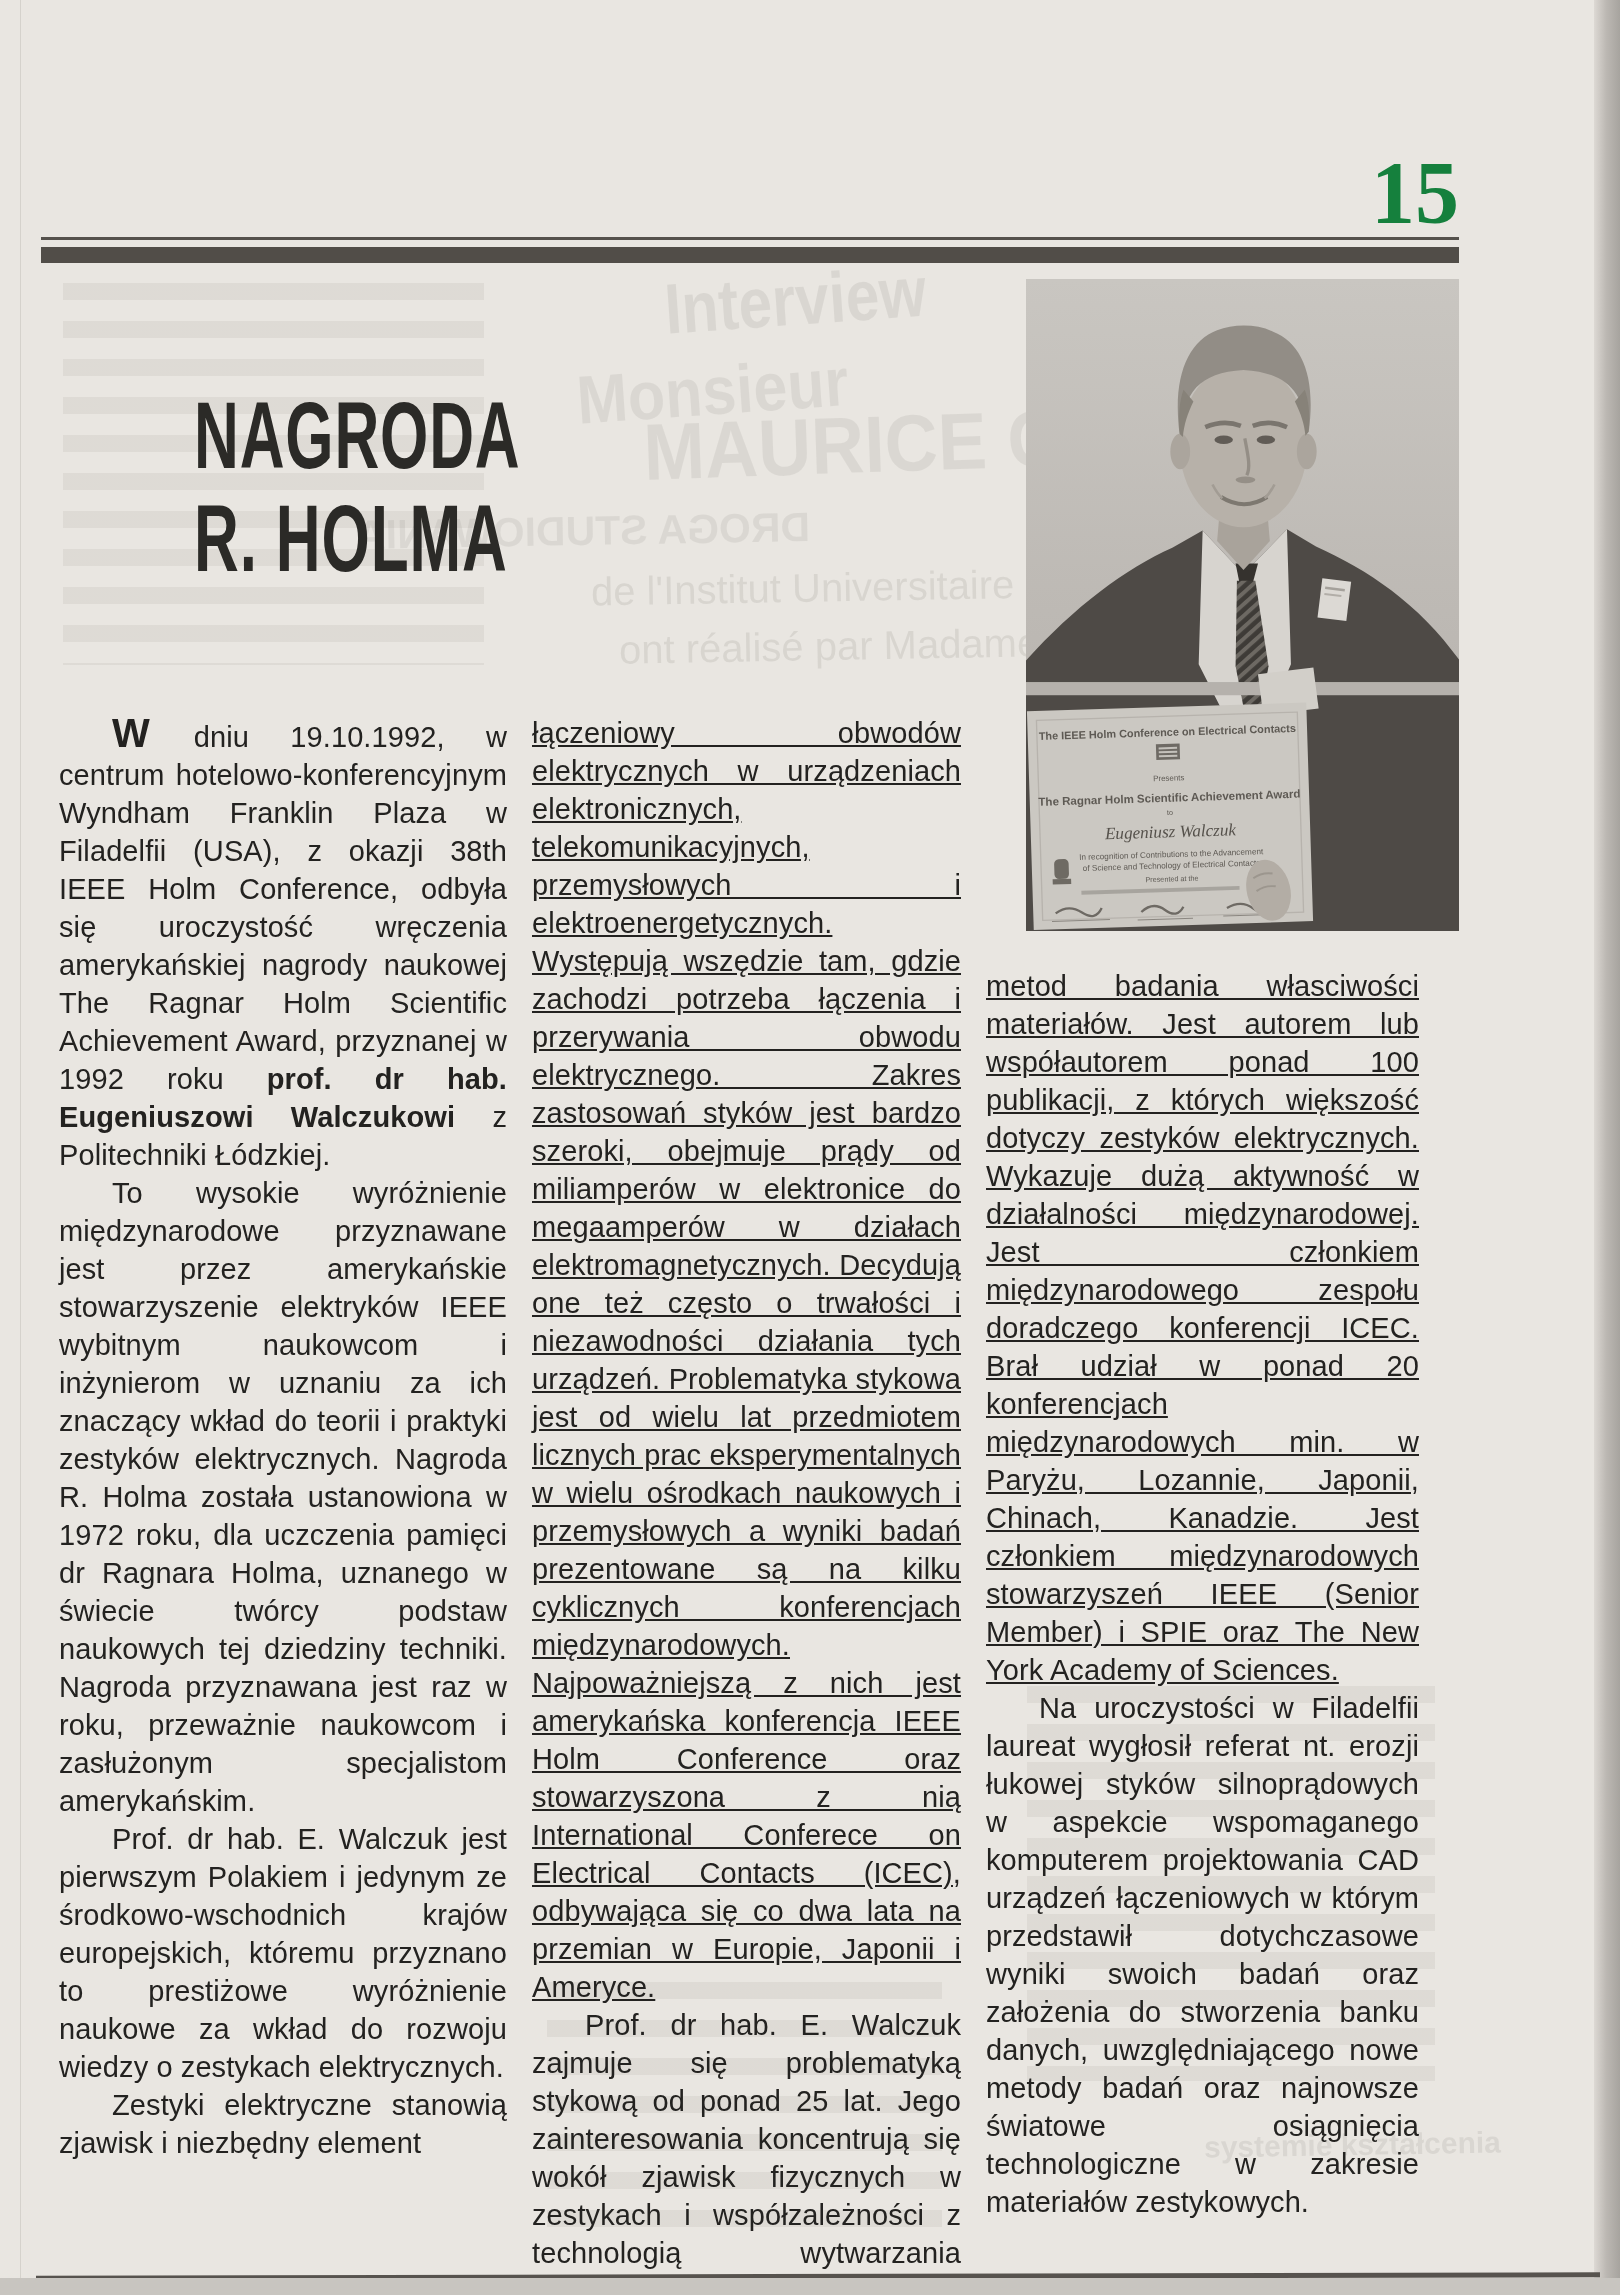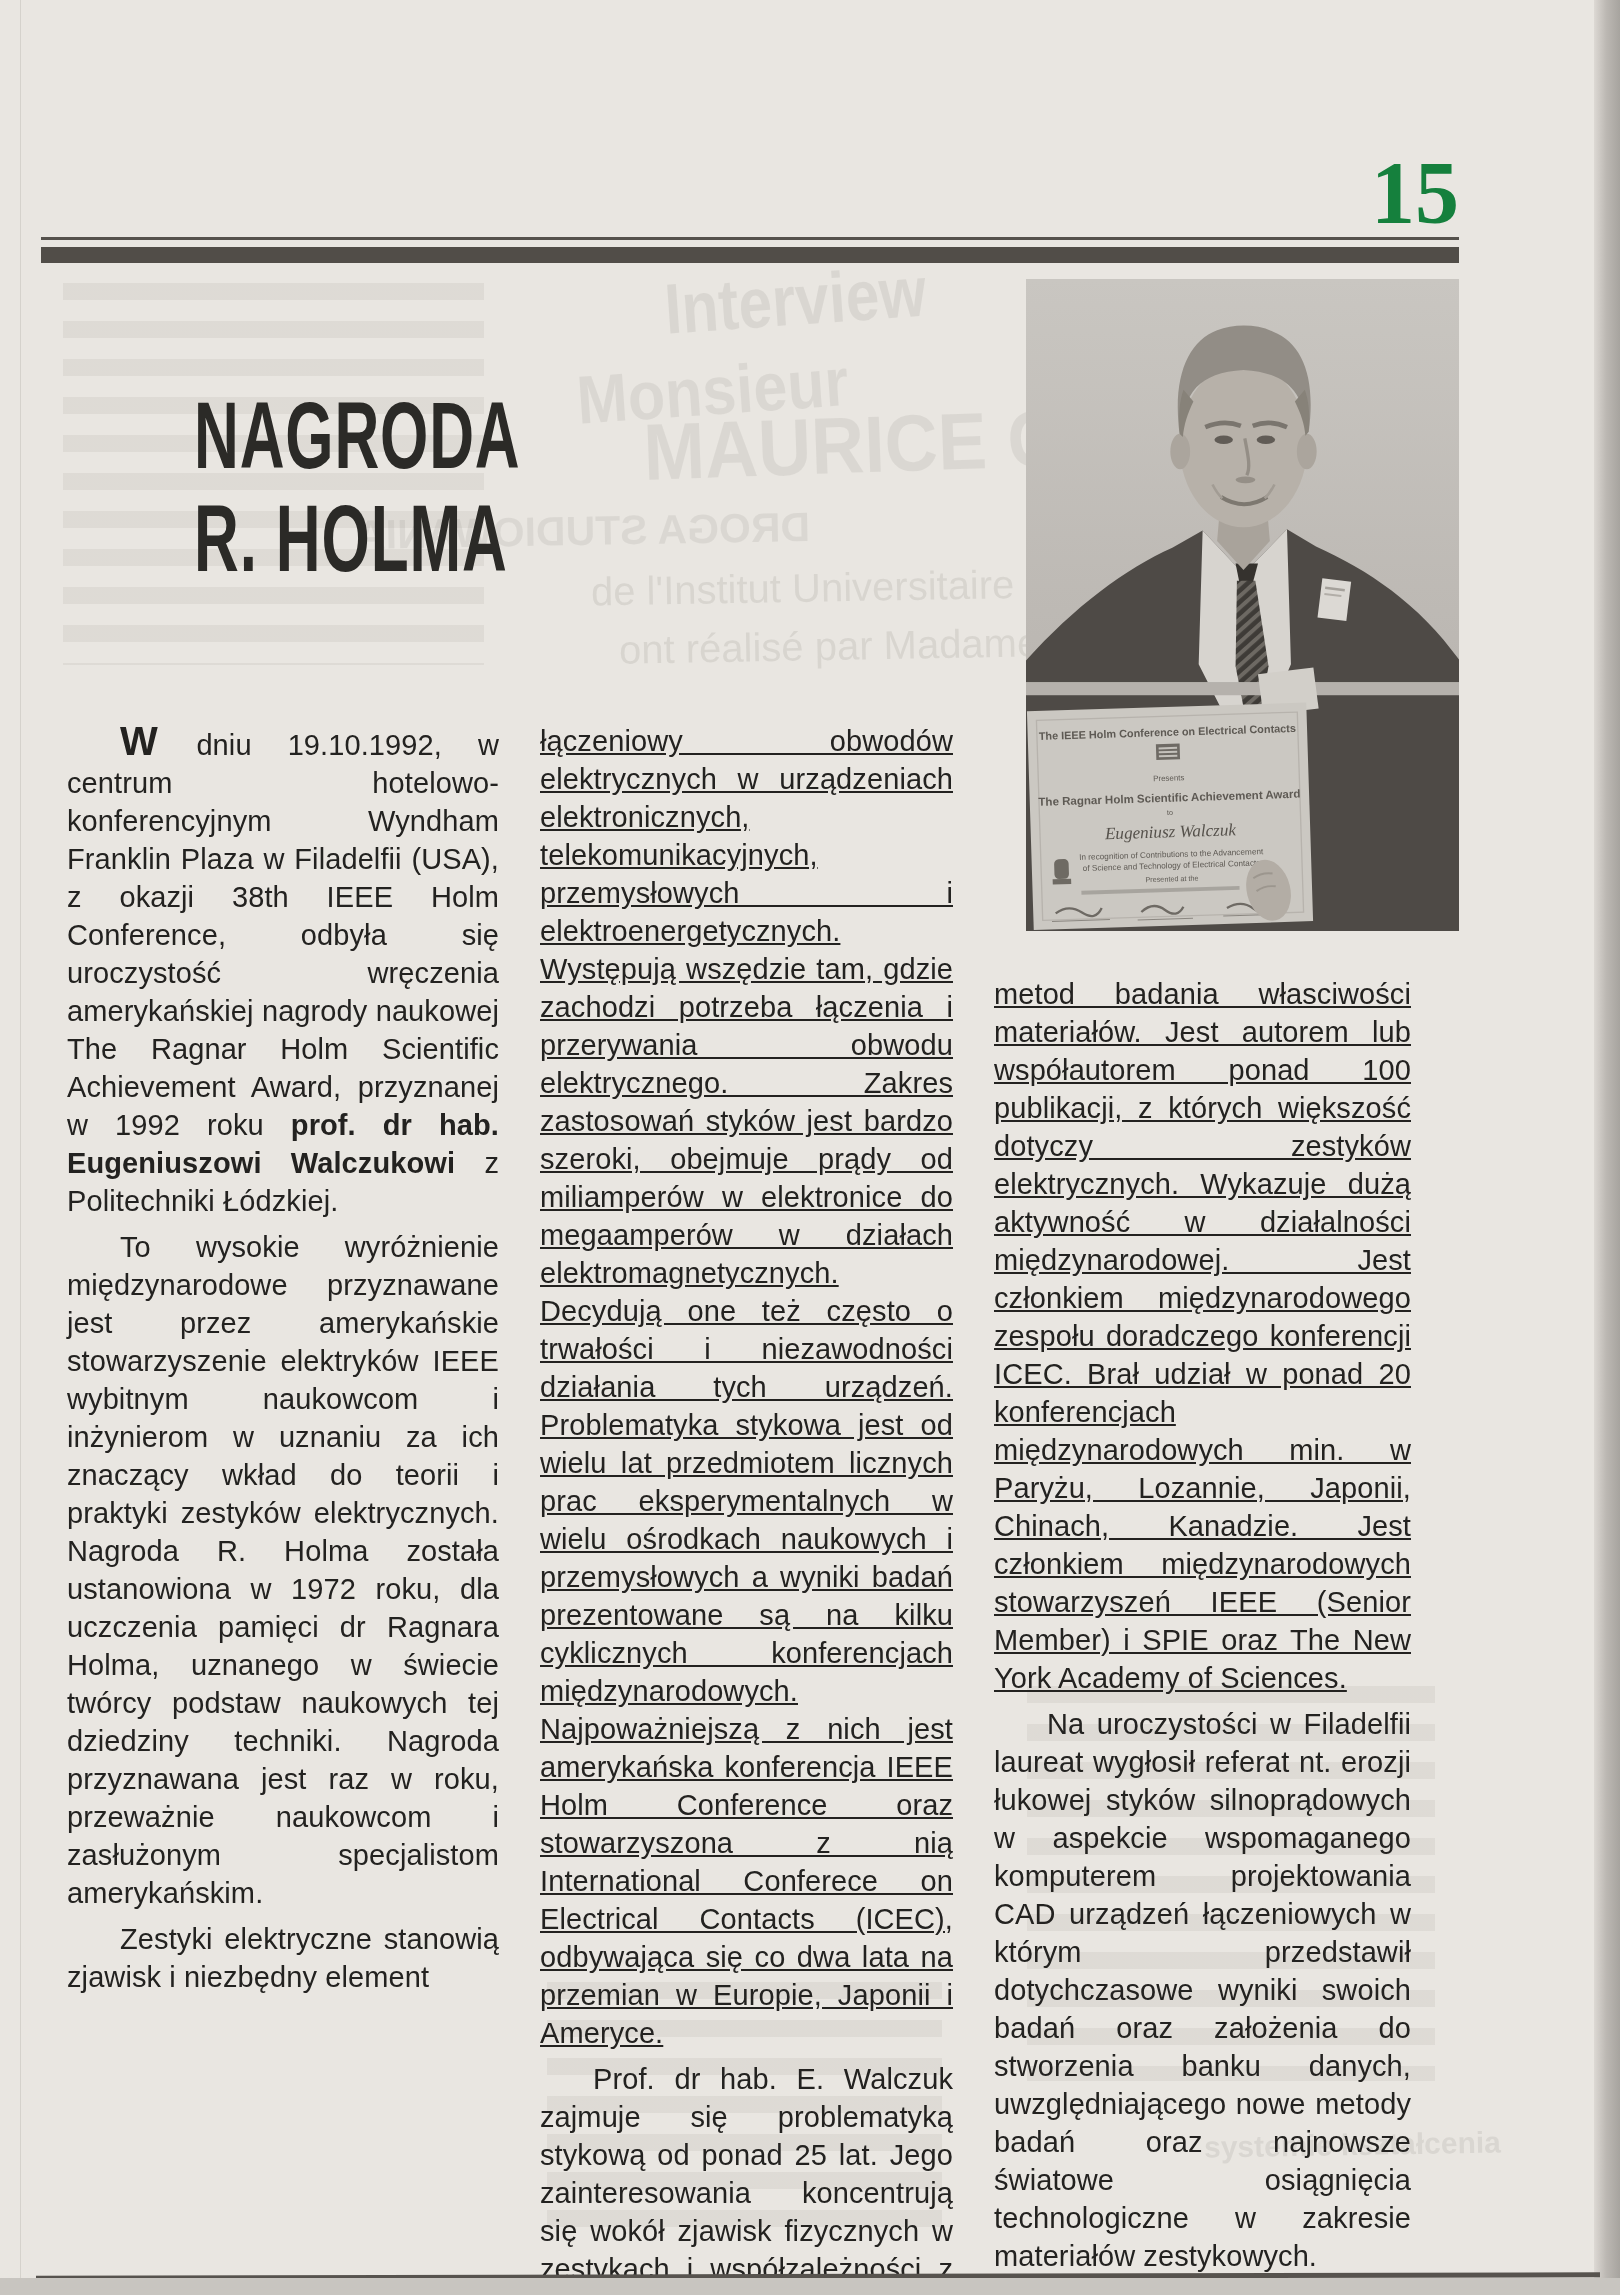--- a/index.html
+++ b/index.html
@@ -43,21 +43,21 @@
 
   .title{position:absolute; left:194px; top:384px; z-index:4;
     font-weight:700; font-size:94px; line-height:103px; letter-spacing:1.3px;
     color:#2b2a27; transform:scaleX(0.66); transform-origin:left top; white-space:nowrap;}
 
   .photo{position:absolute; left:1026px; top:279px; width:433px; height:652px; margin:0; z-index:4;}
   .photo svg{display:block; width:100%; height:100%;}
 
   .col{position:absolute; z-index:3; text-align:justify; color:#232220;
     font-size:29px; line-height:38px; letter-spacing:0.1px;}
-  .col p{margin:8px; text-indent:53px; hyphens:auto; -webkit-hyphens:auto;}
+  .col p{margin:0; text-indent:53px; hyphens:auto; -webkit-hyphens:auto;}
   .col p.noindent{text-indent:0;text-decoration:underline;}
   .col b{font-weight:700;}
   .col1{left:59px;  top:714px; width:448px;}
   .col2{left:532px; top:714px; width:429px;}
   .col3{left:986px; top:967px; width:433px;}
   .initial{font-size:40px; font-weight:700; letter-spacing:2.6px;}
 
   .cert-text{font-family:"Liberation Sans", sans-serif; fill:#5e5a54;}
   .cert-name{font-family:"Liberation Serif", serif; font-style:italic; fill:#55514b;}
 </style>
@@ -187,20 +187,21 @@
       <g transform="rotate(-14 368 928)">
         <ellipse cx="368" cy="928" rx="33" ry="47" fill="#b3ada5"></ellipse>
         <path d="M 350 905 q 14 -6 30 0 M 350 925 q 14 -6 30 0" stroke="#9c968e" stroke-width="3" fill="none"></path>
       </g>
     </svg>
   </figure>
 
   <div class="col col1">
     <p lang="pl"><span class="initial">W</span><span> dniu 19.10.1992, w centrum hotelowo-konferencyjnym Wyndham Franklin Plaza w Filadelfii (USA), z okazji 38th IEEE Holm Conference, odbyła się uroczystość wręczenia amerykańskiej nagrody naukowej The Ragnar Holm Scientific Achievement Award, przyznanej w 1992 roku </span><b>prof. dr hab. Eugeniuszowi Walczukowi</b><span> z Politechniki Łódzkiej.</span></p>
     <p lang="pl">To wysokie wyróżnienie międzynarodowe przyznawane jest przez amerykańskie stowarzyszenie elektryków IEEE wybitnym naukowcom i inżynierom w uznaniu za ich znaczący wkład do teorii i praktyki zestyków elektrycznych. Nagroda R. Holma została ustanowiona w 1972 roku, dla uczczenia pamięci dr Ragnara Holma, uznanego w świecie twórcy podstaw naukowych tej dziedziny techniki. Nagroda przyznawana jest raz w roku, przeważnie naukowcom i zasłużonym specjalistom amerykańskim.</p>
+    <p lang="pl">Prof. dr hab. E. Walczuk jest pierwszym Polakiem i jedynym ze środkowo-wschodnich krajów europejskich, któremu przyznano to prestiżowe wyróżnienie naukowe za wkład do rozwoju wiedzy o zestykach elektrycznych.</p>
     <p lang="pl">Zestyki elektryczne stanowią zjawisk i niezbędny element</p>
   </div>
 
   <div class="col col2">
     <p lang="pl" class="noindent">łączeniowy obwodów elektrycznych w urządzeniach elektronicznych, telekomunikacyjnych, przemysłowych i elektroenergetycznych. Występują wszędzie tam, gdzie zachodzi potrzeba łączenia i przerywania obwodu elektrycznego. Zakres zastosowań styków jest bardzo szeroki, obejmuje prądy od miliamperów w elektronice do megaamperów w działach elektromagnetycznych. Decydują one też często o trwałości i niezawodności działania tych urządzeń. Problematyka stykowa jest od wielu lat przedmiotem licznych prac eksperymentalnych w wielu ośrodkach naukowych i przemysłowych a wyniki badań prezentowane są na kilku cyklicznych konferencjach międzynarodowych. Najpoważniejszą z nich jest amerykańska konferencja IEEE Holm Conference oraz stowarzyszona z nią International Conferece on Electrical Contacts (ICEC), odbywająca się co dwa lata na przemian w Europie, Japonii i Ameryce.</p>
     <p lang="pl">Prof. dr hab. E. Walczuk zajmuje się problematyką stykową od ponad 25 lat. Jego zainteresowania koncentrują się wokół zjawisk fizycznych w zestykach i współzależności z technologią wytwarzania materiałów kompozytowych oraz komputerowych</p>
   </div>
 
   <div class="col col3">
     <p lang="pl" class="noindent">metod badania własciwości materiałów. Jest autorem lub współautorem ponad 100 publikacji, z których większość dotyczy zestyków elektrycznych. Wykazuje dużą aktywność w działalności międzynarodowej. Jest członkiem międzynarodowego zespołu doradczego konferencji ICEC. Brał udział w ponad 20 konferencjach międzynarodowych min. w Paryżu, Lozannie, Japonii, Chinach, Kanadzie. Jest członkiem międzynarodowych stowarzyszeń IEEE (Senior Member) i SPIE oraz The New York Academy of Sciences.</p>

